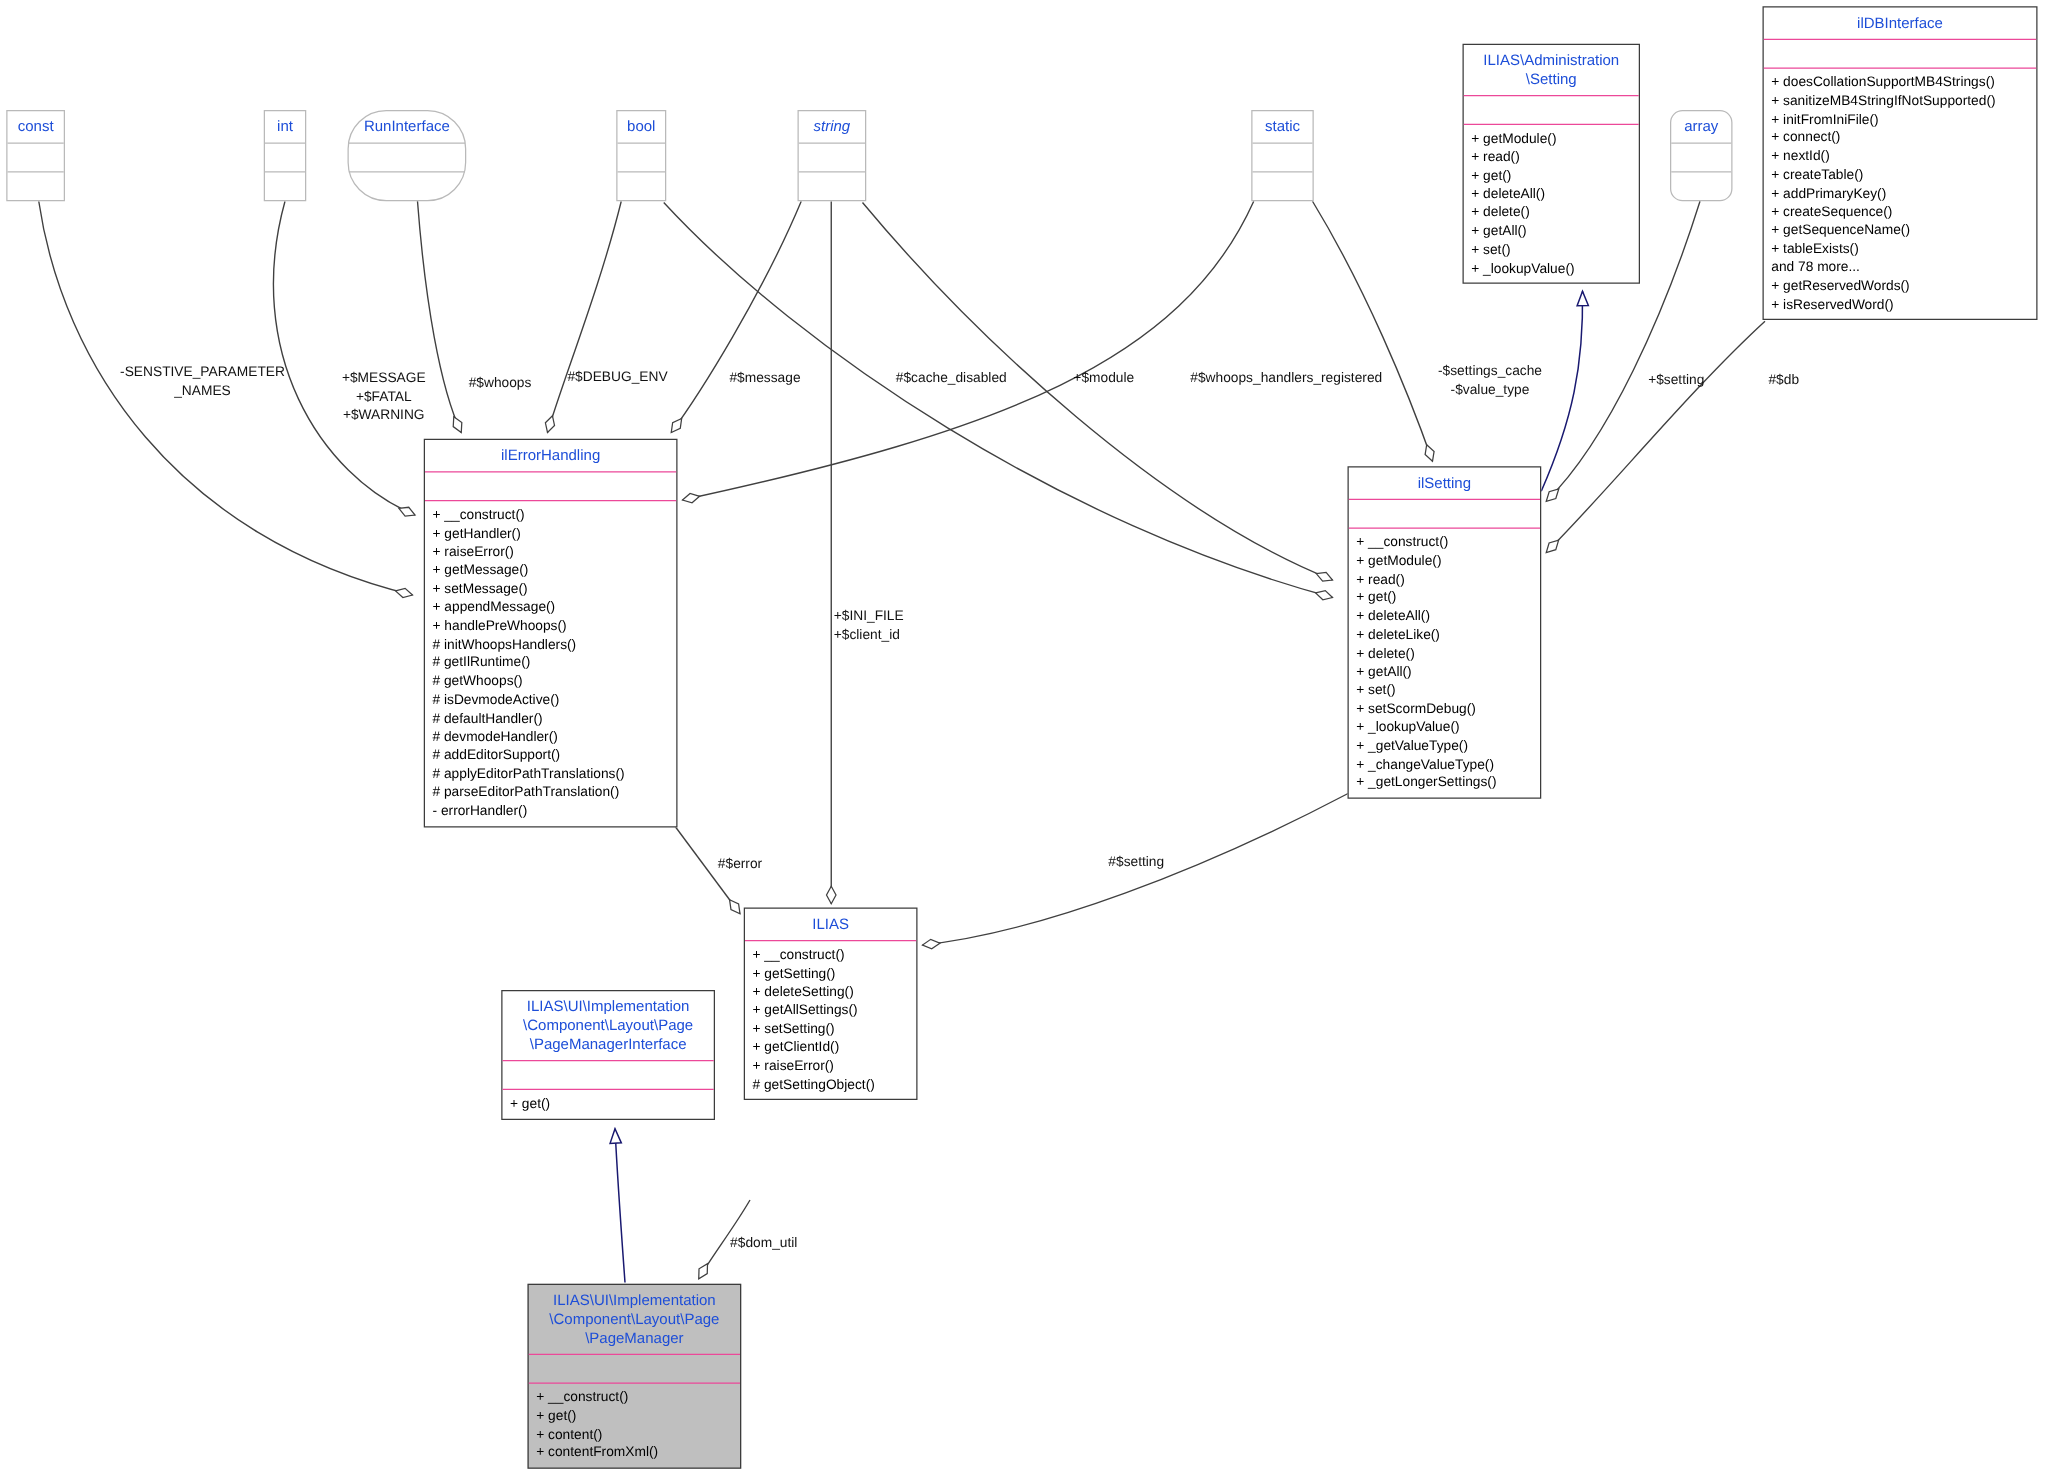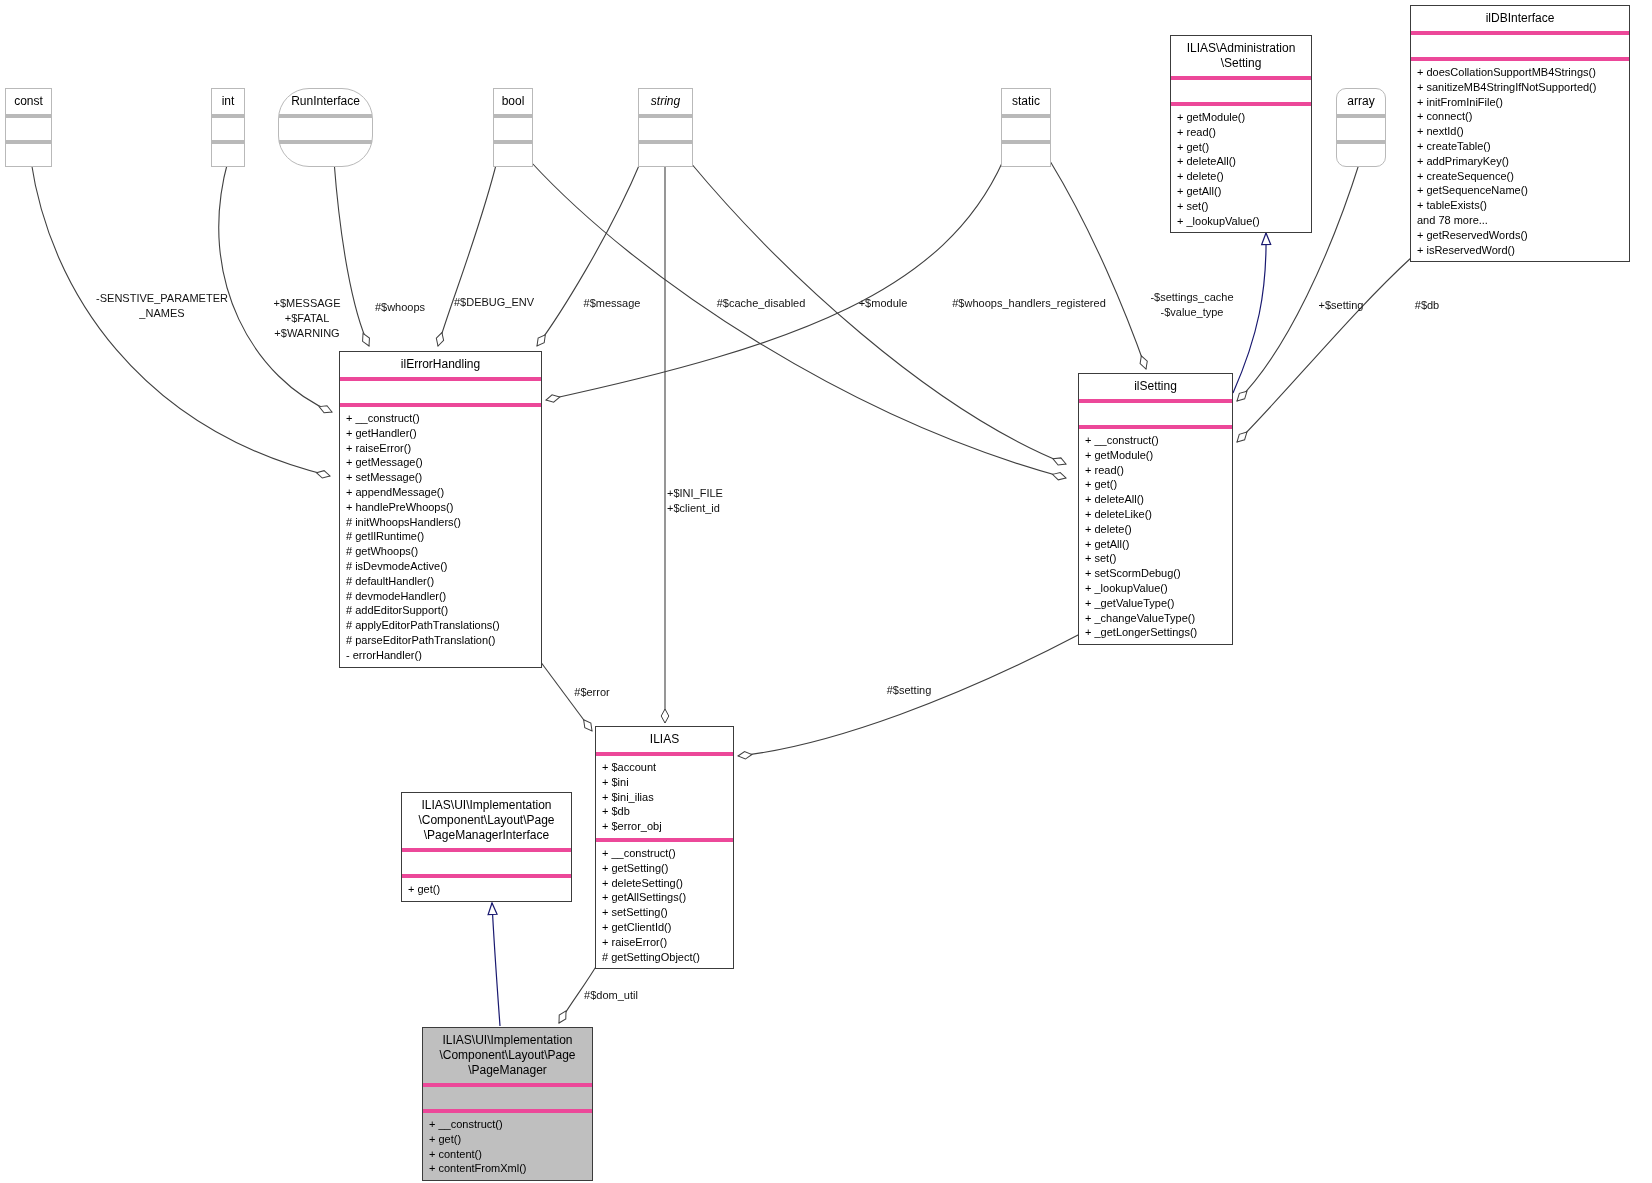--- a/index.html
+++ b/index.html
@@ -12,23 +12,23 @@
     position:absolute; z-index:2; transform:translate(-50%,-50%);
     text-align:center; white-space:pre-line; line-height:15px; font-size:11px; color:#121212;
   }
   .elabel.align-left { transform:none; text-align:left; }
   .klass {
     position:absolute; z-index:3; background:#ffffff; box-sizing:border-box;
     border:1px solid #3c3c3c; font-size:11px;
   }
   .klass .title {
     text-align:center; white-space:pre-line; line-height:15px; font-size:12px;
-    padding:5px 3px; color:#000000;
-  }
-  .klass .sec { border-top:4px solid #ec4899; min-height:14px; padding:4px 6px; }
+    padding:5px 3px; color:#1d4ed8;
+  }
+  .klass .sec { border-top:1px solid #ec4899; min-height:14px; padding:4px 6px; }
   .klass .sec.empty { padding:0; min-height:22px; }
   .mrow { line-height:14.8px; white-space:nowrap; font-size:11px; color:#000; }
   .klass.prim { border-color:#b9b9b9; }
   .klass.prim .sec { border-top-color:#b9b9b9; min-height:22px; padding:0; }
   .klass.current { background:#bfbfbf; }
 </style>
 </head>
 <body>
 
 <div class="canvas">
@@ -199,27 +199,20 @@
         <div class="mrow">+ _lookupValue()</div>
         <div class="mrow">+ _getValueType()</div>
         <div class="mrow">+ _changeValueType()</div>
         <div class="mrow">+ _getLongerSettings()</div>
       </div>
   </div>
 
   <div class="klass main" style="left:595px;top:726px;width:139px;">
     <div class="title">ILIAS</div>
     <div class="sec">
-        <div class="mrow">+ $account</div>
-        <div class="mrow">+ $ini</div>
-        <div class="mrow">+ $ini_ilias</div>
-        <div class="mrow">+ $db</div>
-        <div class="mrow">+ $error_obj</div>
-      </div>
-    <div class="sec">
         <div class="mrow">+ __construct()</div>
         <div class="mrow">+ getSetting()</div>
         <div class="mrow">+ deleteSetting()</div>
         <div class="mrow">+ getAllSettings()</div>
         <div class="mrow">+ setSetting()</div>
         <div class="mrow">+ getClientId()</div>
         <div class="mrow">+ raiseError()</div>
         <div class="mrow"># getSettingObject()</div>
       </div>
   </div>

